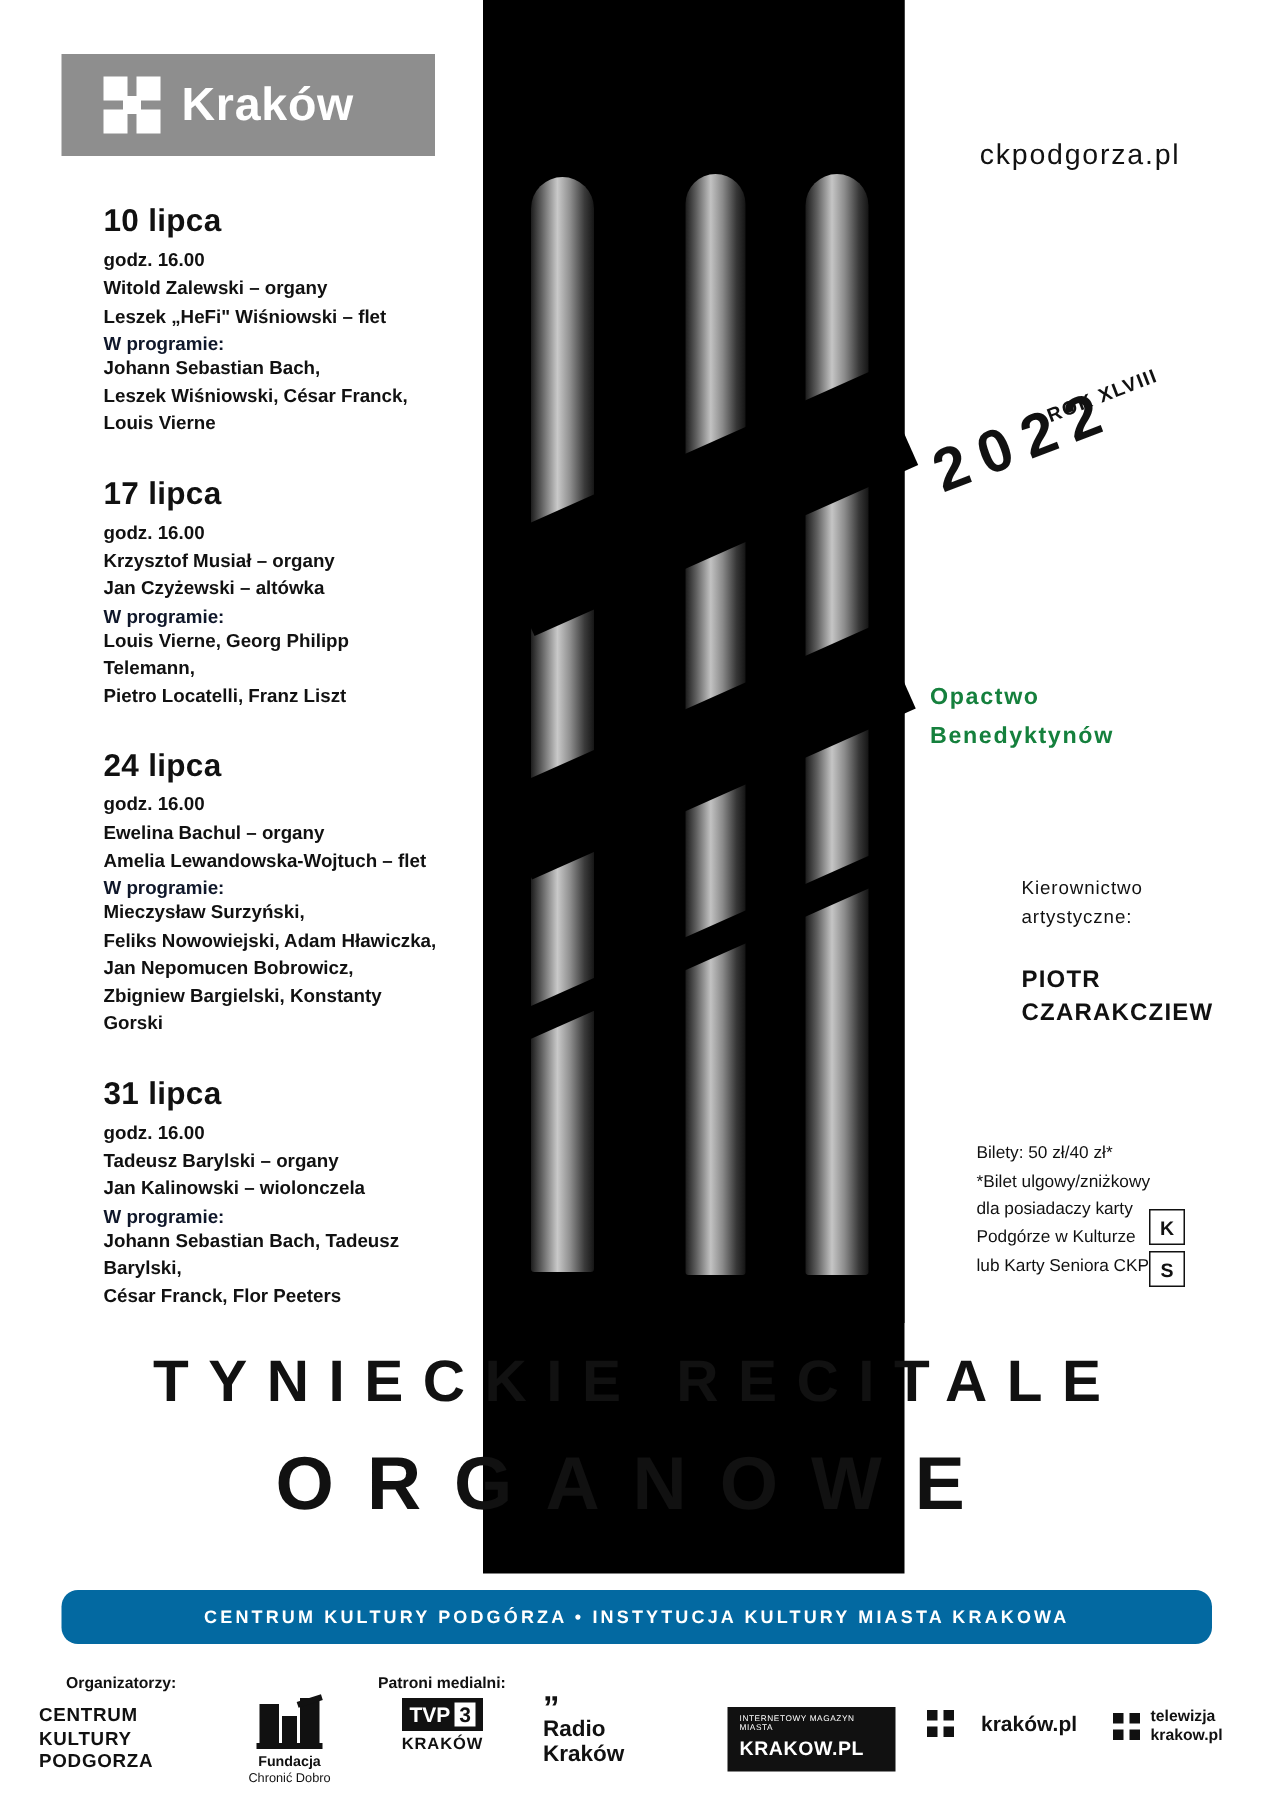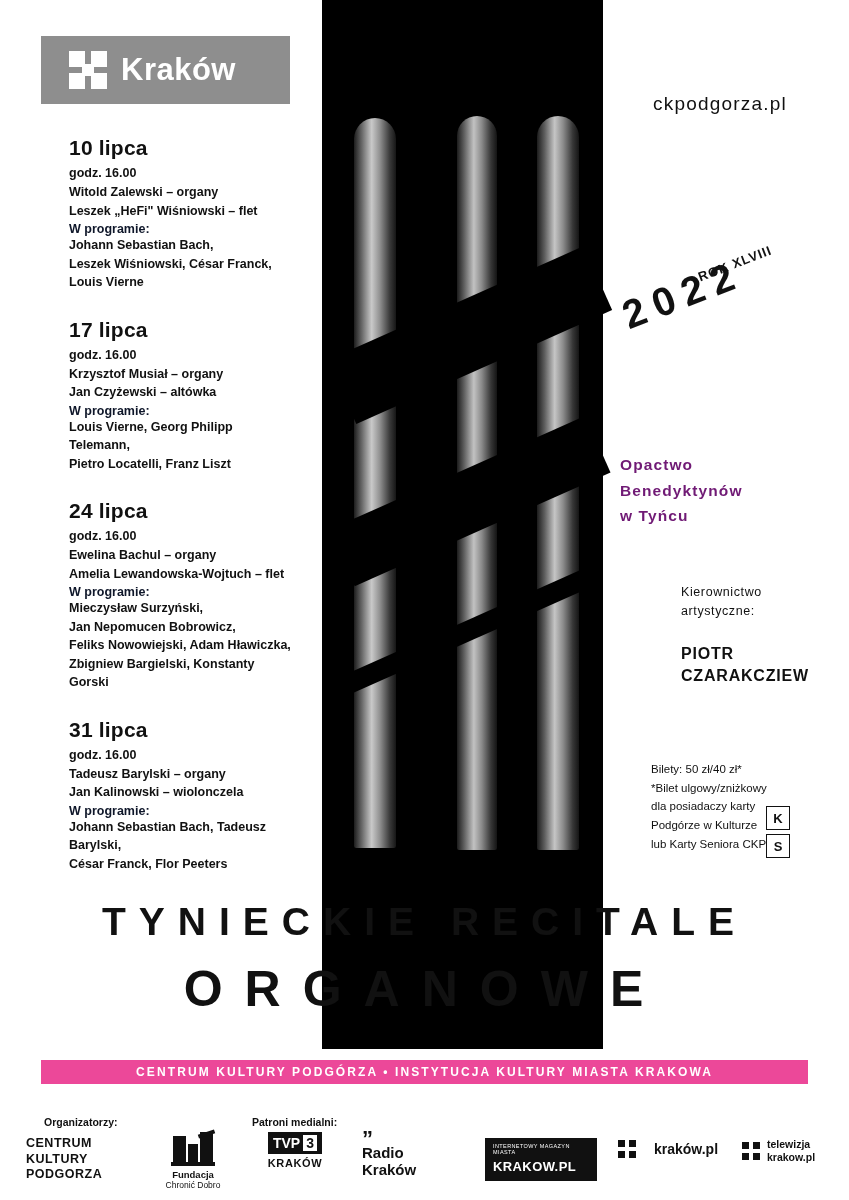--- a/index.html
+++ b/index.html
@@ -154,21 +154,21 @@
     color: #111;
   }
   .abbey {
     position: absolute;
     left: 620px; top: 452px;
     width: 190px;
     font-size: 15.5px;
     font-weight: 700;
     letter-spacing: 1.1px;
     line-height: 1.65;
-    color: #701a75;
+    color: #15803d;
   }
   .art-dir-label {
     position: absolute;
     left: 681px; top: 583px;
     width: 140px;
     font-size: 12.5px;
     letter-spacing: .6px;
     line-height: 1.55;
     color: #111;
   }
@@ -223,23 +223,23 @@
     font-size: 50px;
     font-weight: 700;
     letter-spacing: 22px;
     color: #111;
   }
 
   
   .grey-bar {
     position: absolute;
     left: 41px; top: 1060px;
-    width: 767px; height: 24px;
-    background: #ec4899;
-    display: flex; align-items: center; justify-content: center;
+    width: 767px; height: 36px;
+    background: #0369a1;
+    display: flex; align-items: center; justify-content: center; border-radius: 11px;
   }
   .grey-bar-txt {
     color: #ffffff;
     font-size: 12px;
     font-weight: 700;
     letter-spacing: 2.1px;
   }
 
   
   .logos {
@@ -373,22 +373,22 @@
       <div class="blk-line">Pietro Locatelli, Franz Liszt</div>
     </div>
 
     <div class="blk">
       <div class="blk-date">24 lipca</div>
       <div class="blk-time">godz. 16.00</div>
       <div class="blk-line">Ewelina Bachul – organy</div>
       <div class="blk-line">Amelia Lewandowska-Wojtuch – flet</div>
       <div class="blk-label">W programie:</div>
       <div class="blk-line">Mieczysław Surzyński,</div>
+      <div class="blk-line">Feliks Nowowiejski, Adam Hławiczka,</div>
       <div class="blk-line">Jan Nepomucen Bobrowicz,</div>
-      <div class="blk-line">Feliks Nowowiejski, Adam Hławiczka,</div>
       <div class="blk-line">Zbigniew Bargielski, Konstanty Gorski</div>
     </div>
 
     <div class="blk">
       <div class="blk-date">31 lipca</div>
       <div class="blk-time">godz. 16.00</div>
       <div class="blk-line">Tadeusz Barylski – organy</div>
       <div class="blk-line">Jan Kalinowski – wiolonczela</div>
       <div class="blk-label">W programie:</div>
       <div class="blk-line">Johann Sebastian Bach, Tadeusz Barylski,</div>
@@ -400,21 +400,20 @@
   <div class="url">ckpodgorza.pl</div>
 
   <div class="year-wrap">
     <div class="rok">ROK XLVIII</div>
     <div class="year">2022</div>
   </div>
 
   <div class="abbey">
     <div>Opactwo</div>
     <div>Benedyktynów</div>
-    <div>w Tyńcu</div>
   </div>
 
   <div class="art-dir-label">
     <div>Kierownictwo</div>
     <div>artystyczne:</div>
   </div>
   <div class="art-dir-name">
     <div>PIOTR</div>
     <div>CZARAKCZIEW</div>
   </div>

